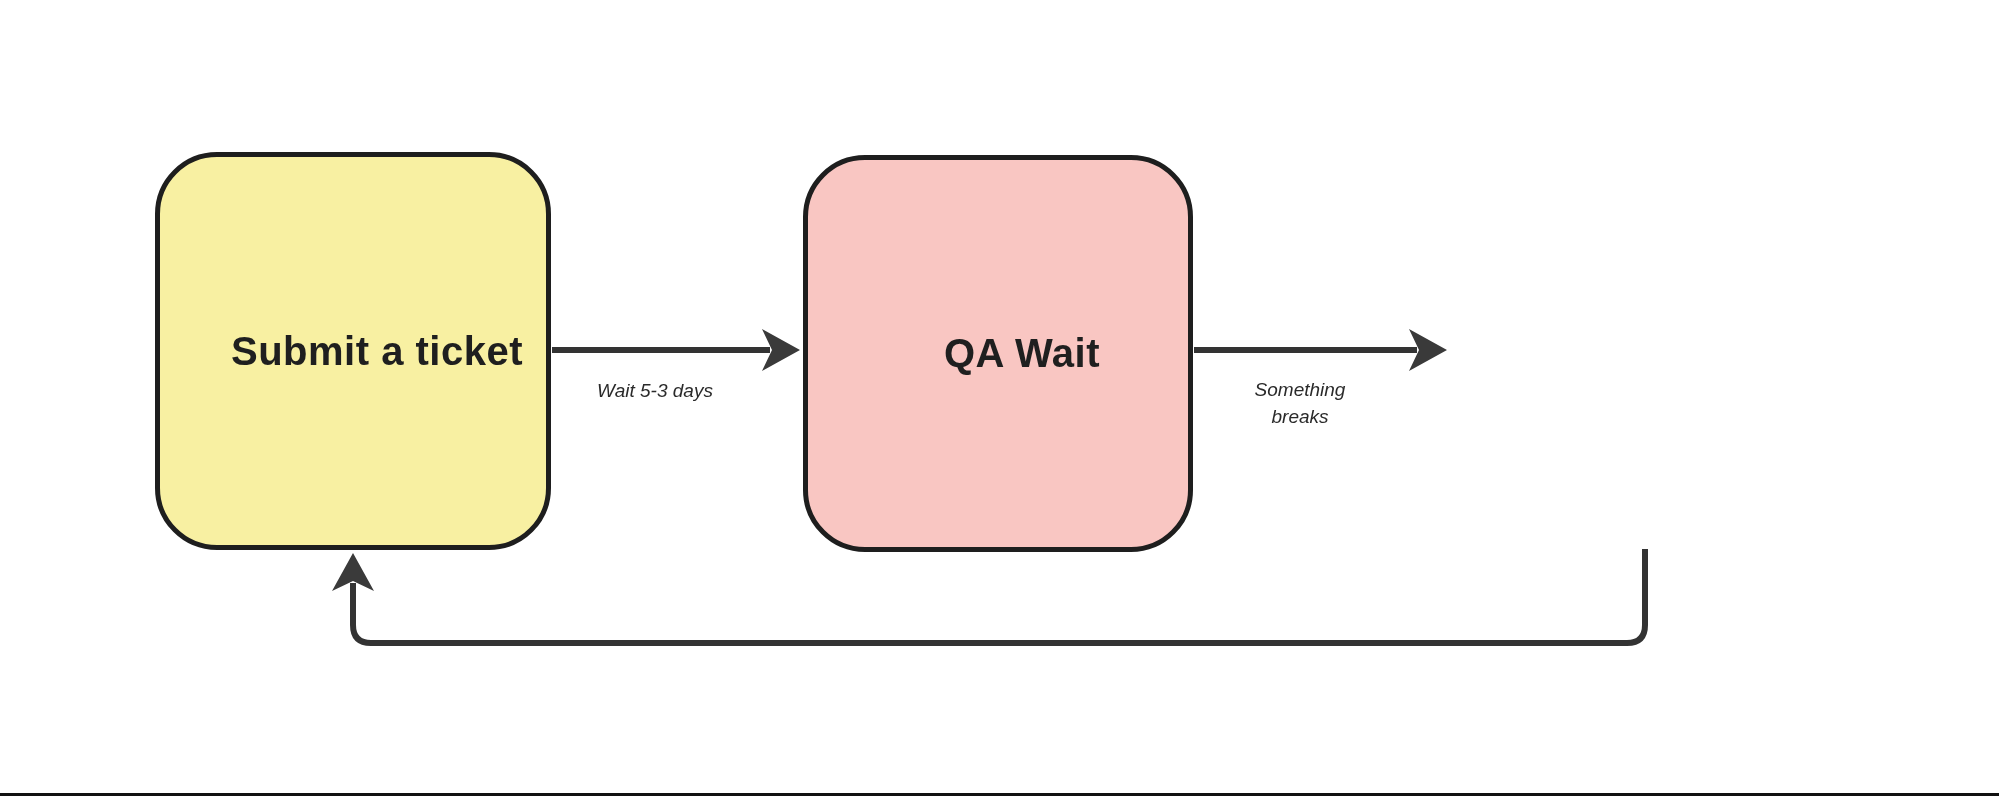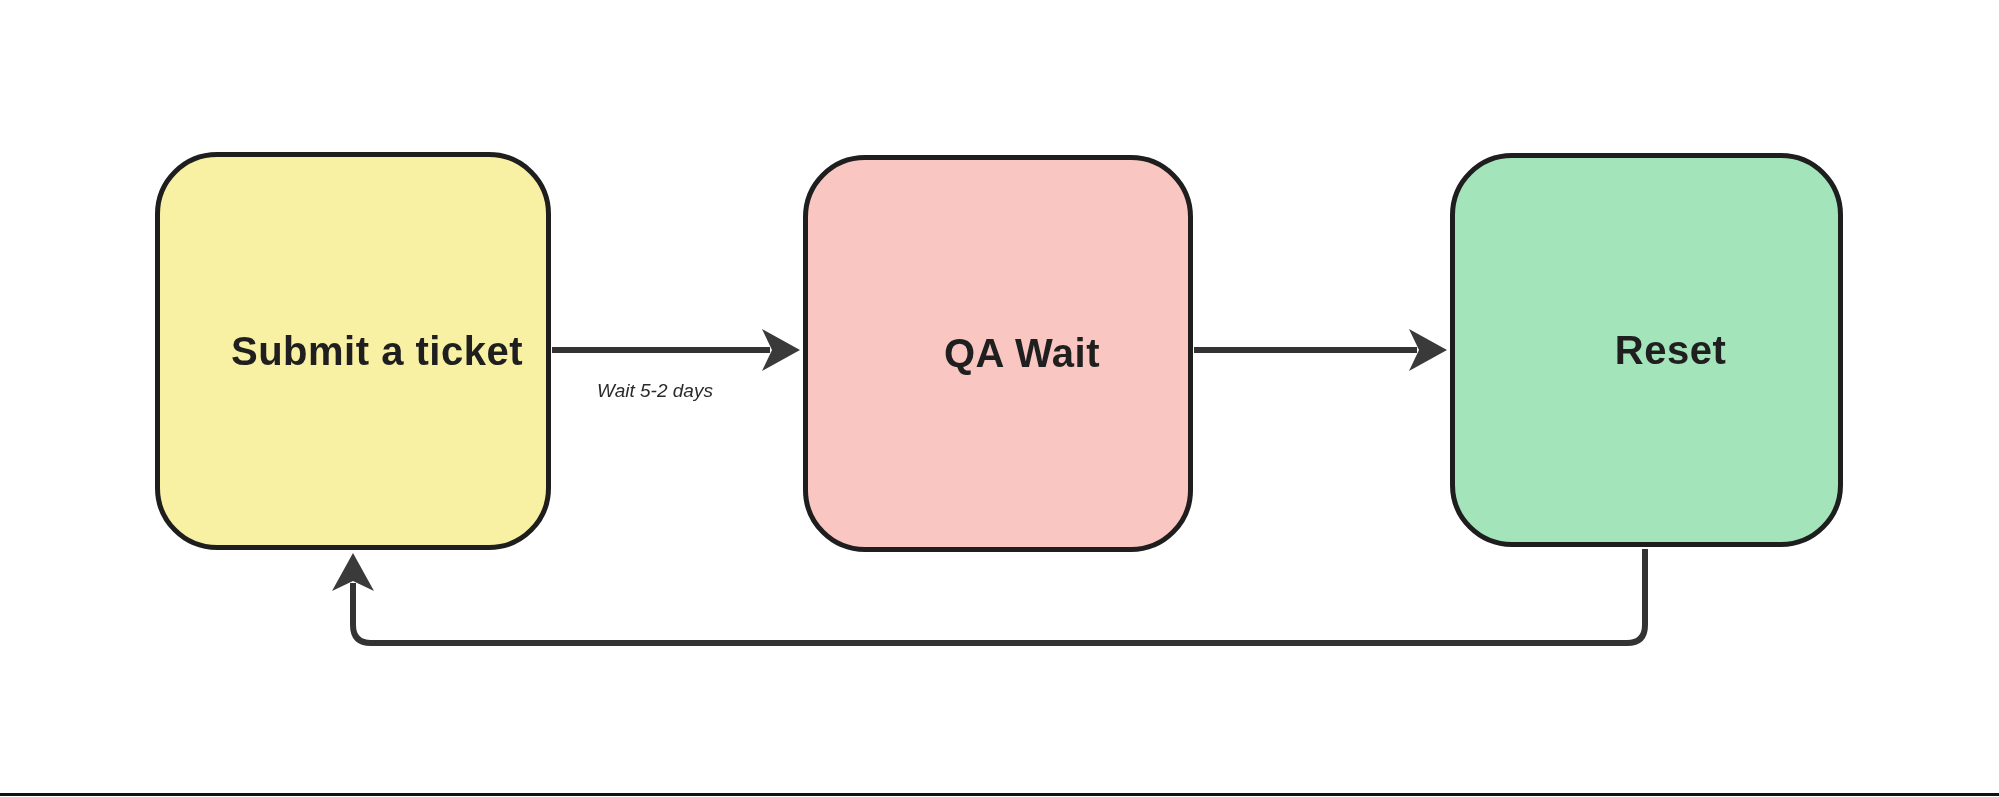--- a/index.html
+++ b/index.html
@@ -88,22 +88,20 @@
   </svg>
 
   <div class="node node-submit" style="background-color: rgb(248, 240, 162);">
     <span class="node-label">Submit a ticket</span>
   </div>
 
   <div class="node node-qa" style="background-color: rgb(249, 198, 194);">
     <span class="node-label">QA Wait</span>
   </div>
 
-  <div class="node node-reset" style="background-color: rgb(163, 228, 187);">
-    <span class="node-label">Reset</span>
-  </div>
 
-  <div class="edge-label edge-label-1">Wait 5-2 days</div>
+  <div class="edge-label edge-label-1">Wait 5-3 days</div>
 
+  <div class="edge-label edge-label-2">Something breaks</div>
 
   <div class="bottom-divider" style="background-color: rgb(17, 17, 17);"></div>
 
 </div>
 
 </body></html>

